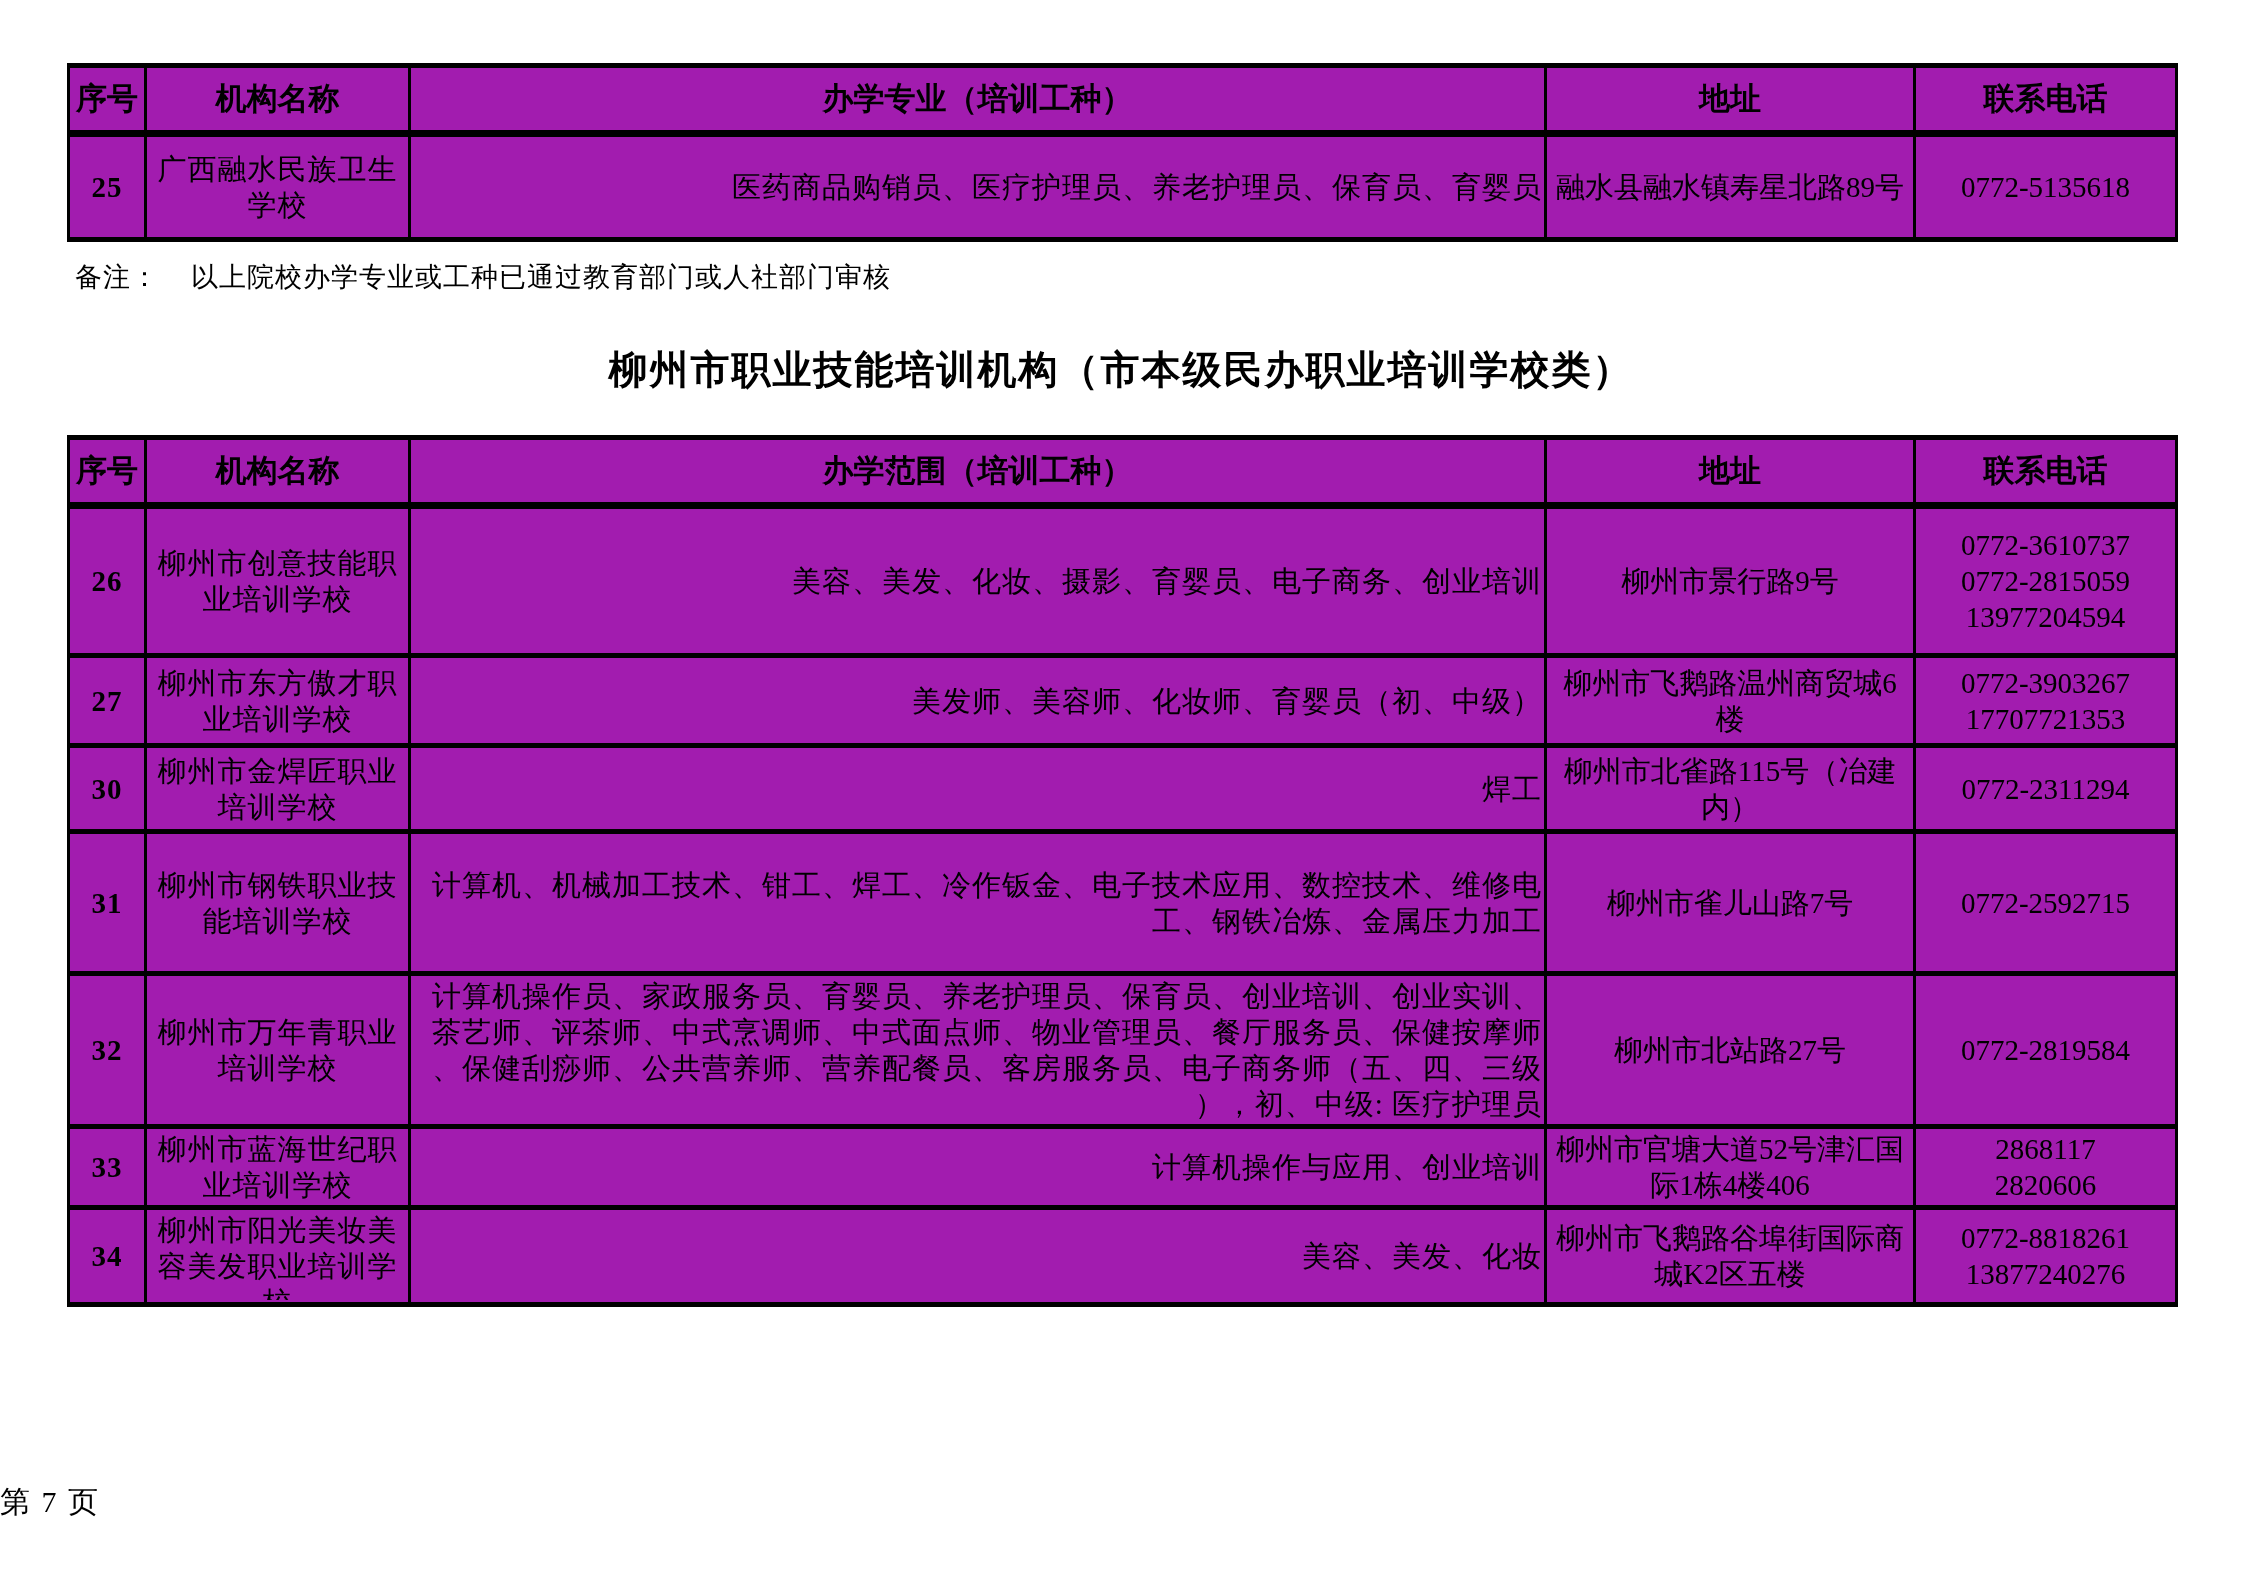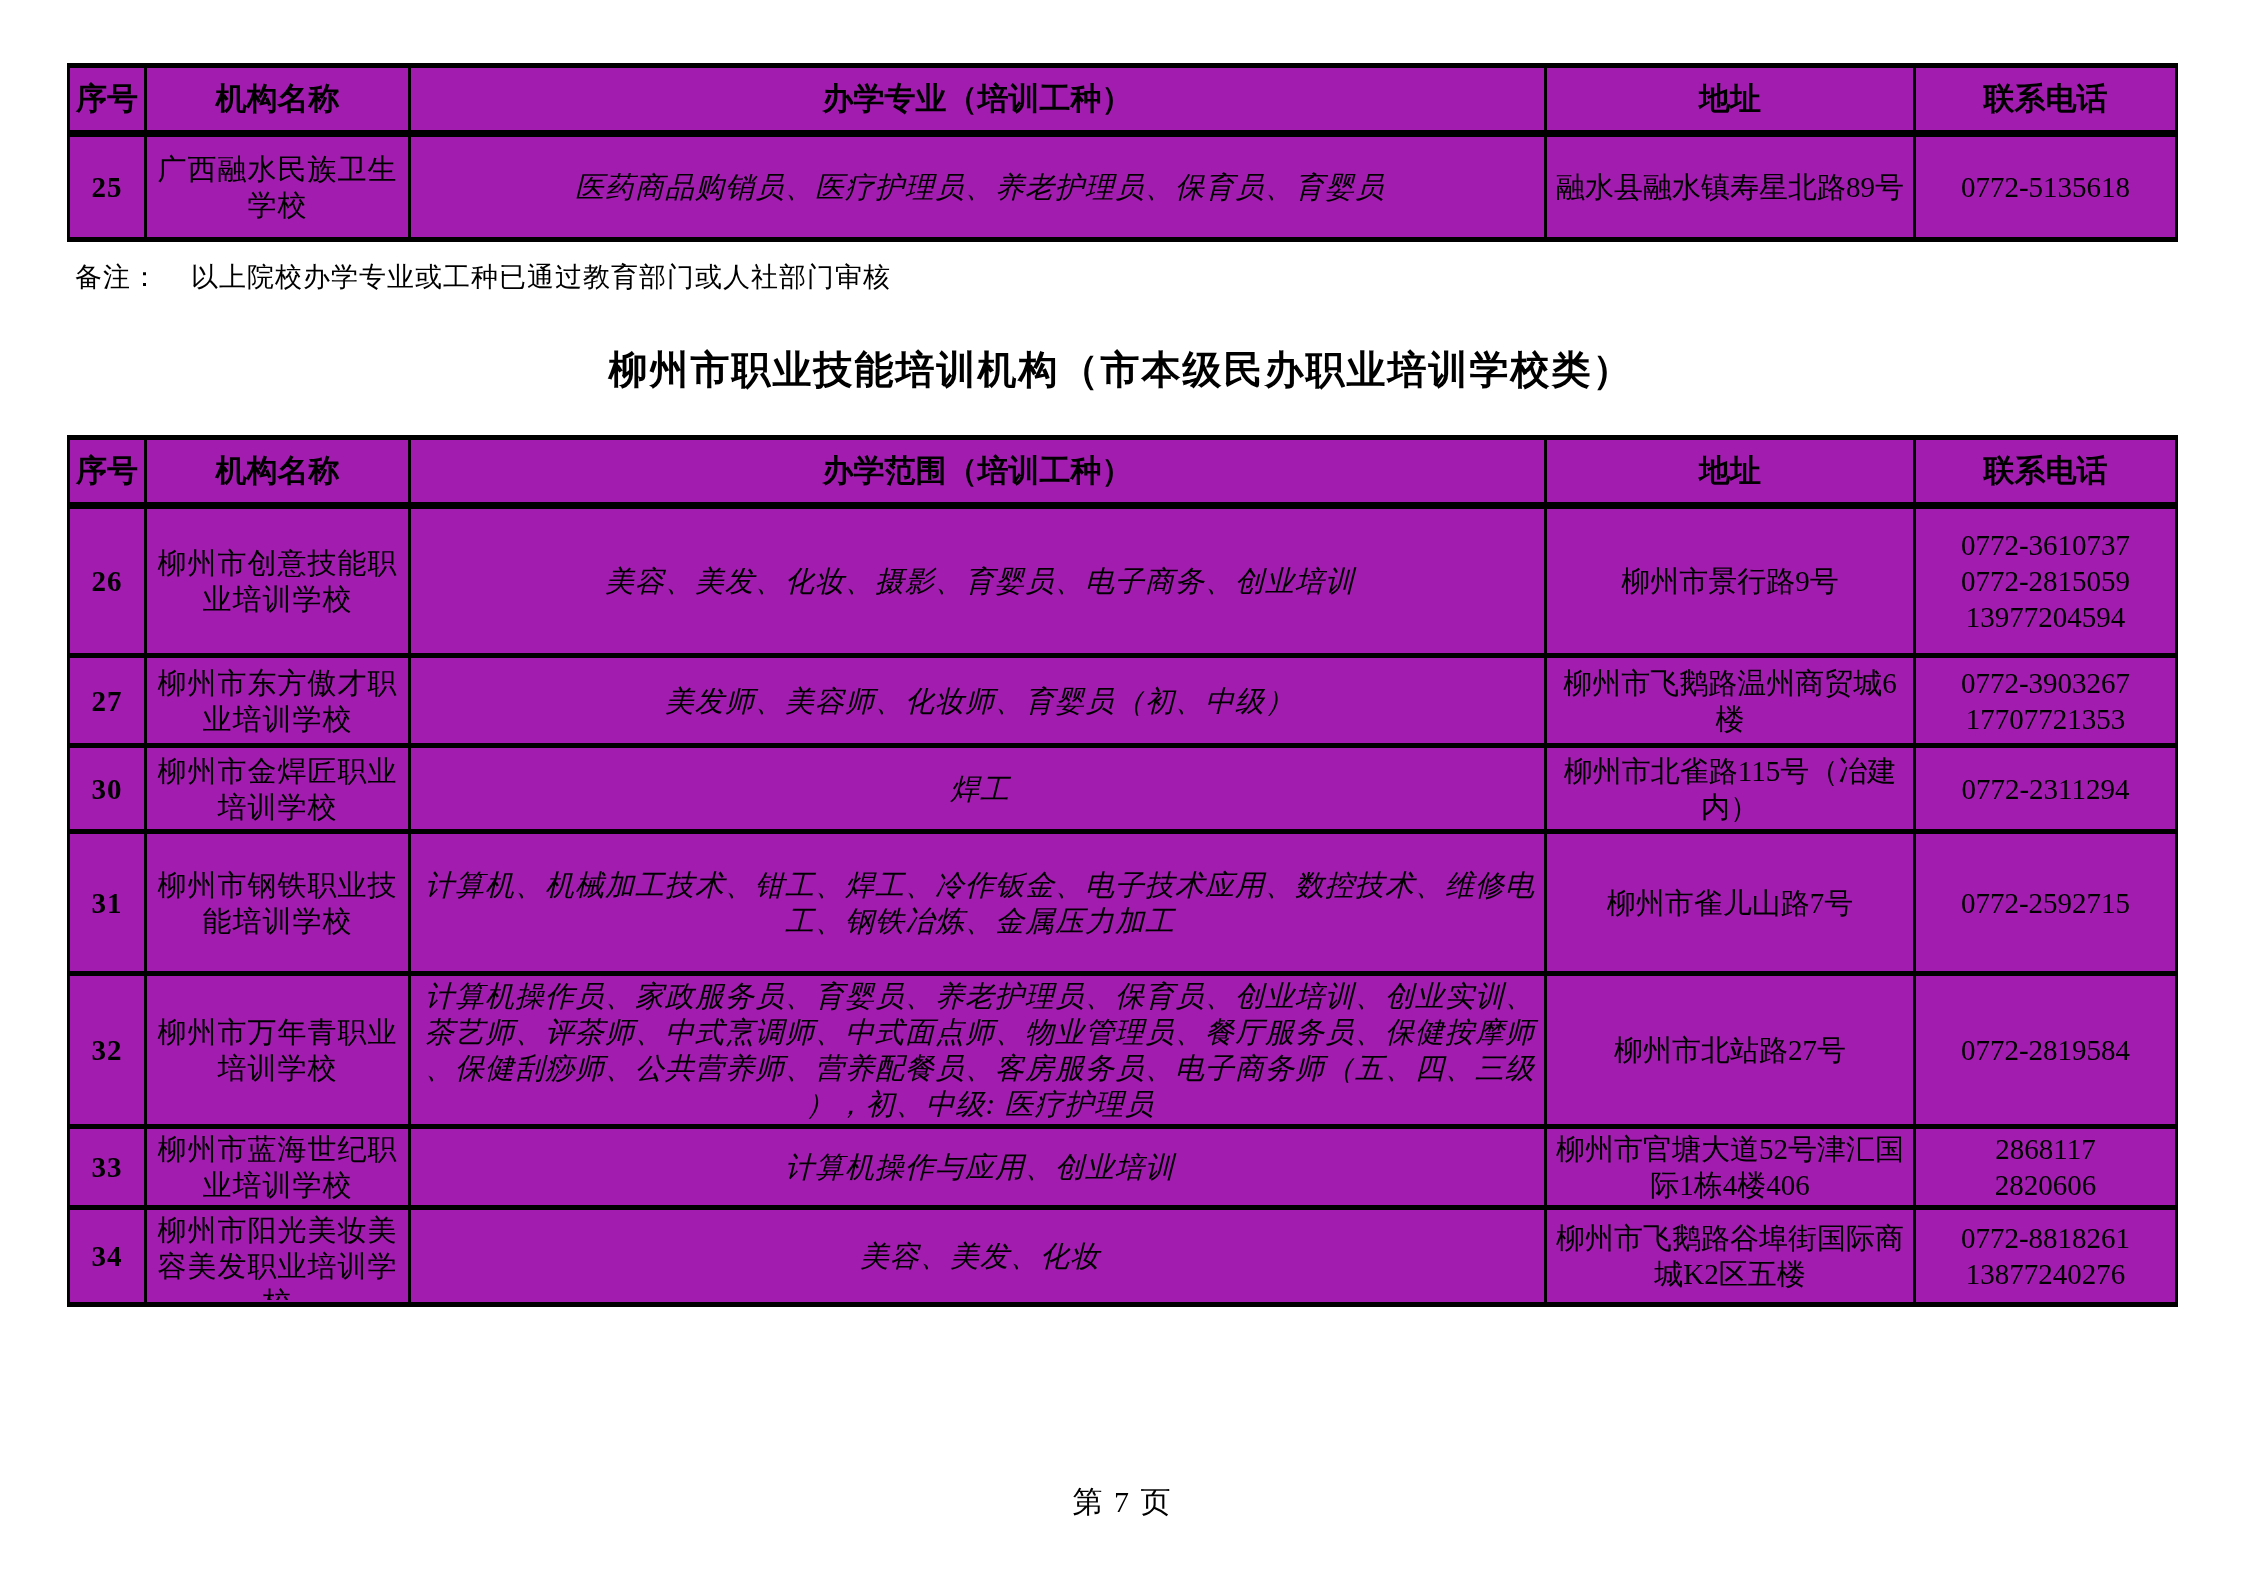--- a/index.html
+++ b/index.html
@@ -23,40 +23,40 @@
     padding:2px 4px;
     overflow:hidden;
   }
   thead th{
     font-family:"Liberation Sans","DejaVu Sans",sans-serif;
     font-weight:bold;font-size:31px;text-align:center;
     border-bottom-width:7px;
   }
   td.cell-no{text-align:center;letter-spacing:1px;font-weight:bold;}
   td.cell-name{text-align:center;letter-spacing:1px;word-break:break-all;line-break:anywhere;}
-  td.cell-scope{text-align:center;letter-spacing:1px;padding-left:7px;padding-right:2px;word-break:break-all;line-break:anywhere;font-style:italic;}
+  td.cell-scope{text-align:right;letter-spacing:1px;padding-left:7px;padding-right:2px;word-break:break-all;line-break:anywhere;}
   td.cell-addr{text-align:center;letter-spacing:0;word-break:break-all;line-break:anywhere;}
   td.cell-phone{text-align:center;white-space:pre-line;letter-spacing:0;}
   .note-line{
     margin:18px 0 0 8px;font-size:27px;line-height:34px;letter-spacing:1px;
   }
   .note-line .note-label{margin-right:32px;}
   .section-title{
     margin:50px 0 39px 0;text-align:center;
     font-family:"Liberation Sans","DejaVu Sans",sans-serif;
     font-weight:bold;font-size:39px;line-height:52px;letter-spacing:2px;
   }
   .clip-box{
     height:88px;overflow:hidden;
     display:flex;flex-direction:column;justify-content:flex-start;
   }
   .clip-box.center-x{align-items:center;}
   .page-footer{
     position:absolute;left:0;top:1482px;width:2245px;
-    text-align:center;font-size:30px;letter-spacing:2px;z-index:5;
+    text-align:left;font-size:30px;letter-spacing:2px;z-index:5;
   }
 </style>
 </head>
 <body>
 
 <div class="page">
 
   <table>
     <colgroup>
       <col class="c-no">

